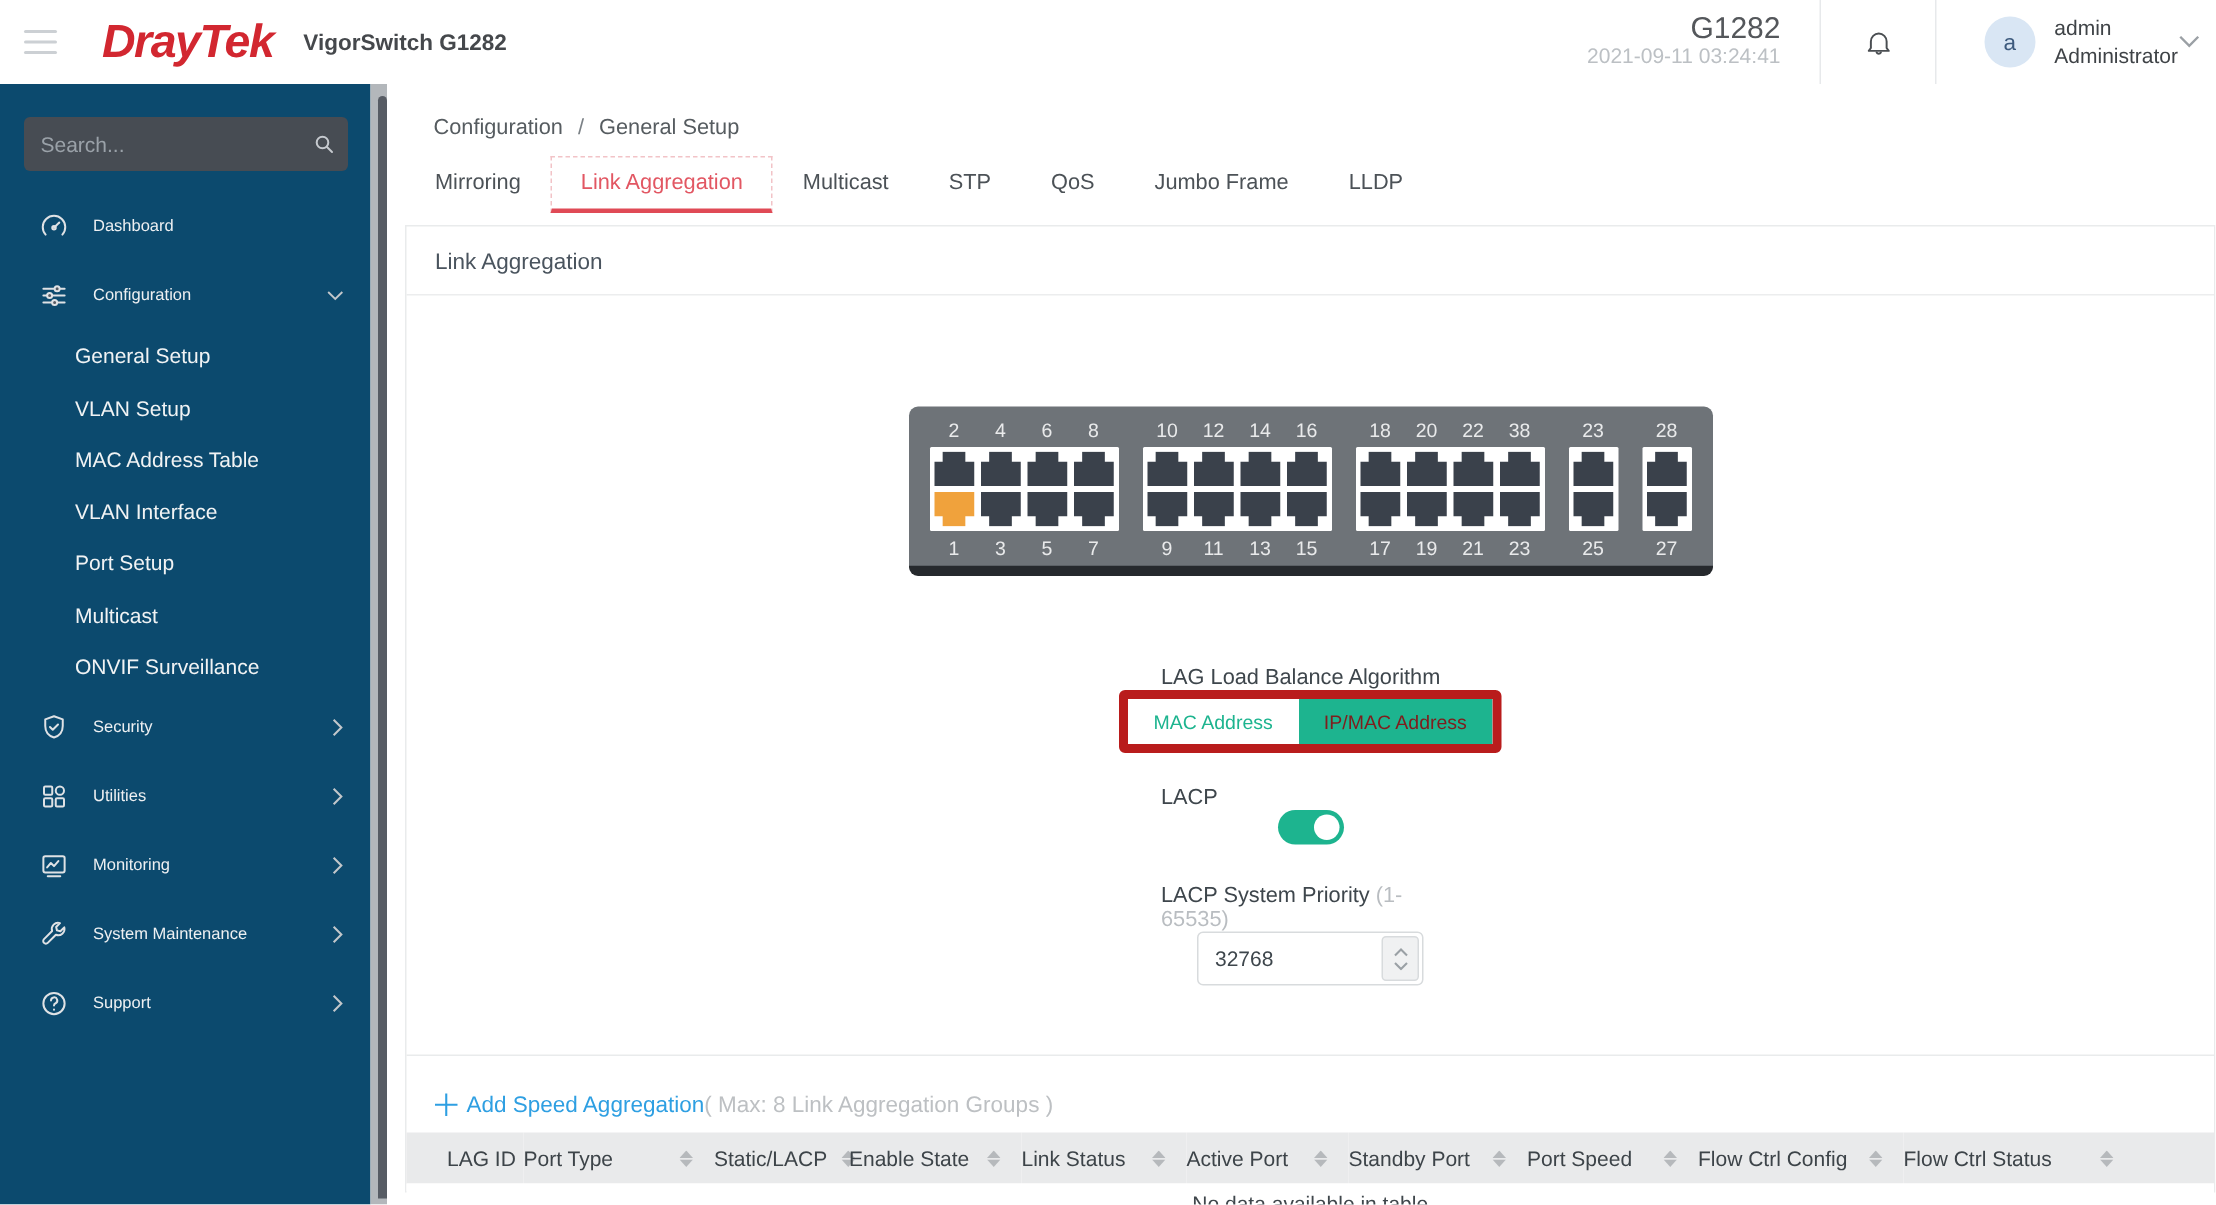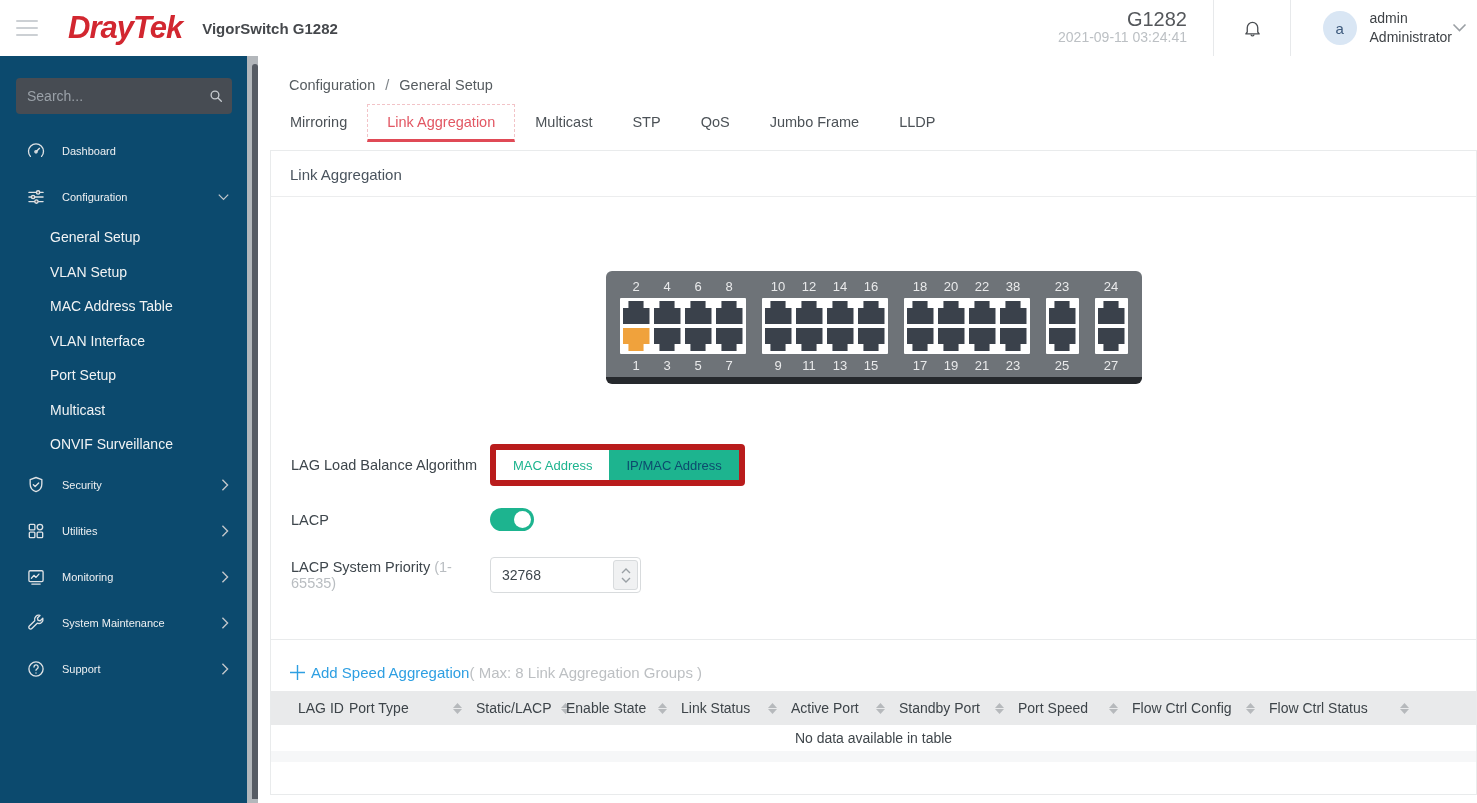--- a/index.html
+++ b/index.html
@@ -62,27 +62,27 @@
   .nums { display:flex; gap:4px; padding:0 3px; height:23px; align-items:center; }
   .num { width:27px; text-align:center; font-size:13px; color:#e9eaeb; }
   .pblock { background:#fff; padding:3px; display:flex; gap:4px; border-radius:1px; }
   .pcol { display:flex; flex-direction:column; gap:4px; }
   .port { width:27px; height:23px; background:#3a414b; cursor:pointer; }
   .port-top { clip-path:polygon(22% 0,78% 0,78% 30%,100% 30%,100% 100%,0 100%,0 30%,22% 30%); }
   .port-bottom { clip-path:polygon(0 0,100% 0,100% 70%,78% 70%,78% 100%,22% 100%,22% 70%,0 70%); }
 
   
   .form { padding:0 20px; margin-top:60px; }
-  .frow { display:flex; align-items:center; margin-bottom:22px; }
+  .frow { display:flex; align-items:center; margin-bottom:22px;flex-direction:column; }
   .flabel { width:199px; font-size:14.5px; color:#3e464c; }
   .fhint { color:#b9bdc1; }
   .seg { display:inline-flex; border:6px solid #b91c1c; border-radius:4px; overflow:hidden; }
   .seg-btn { height:30px; padding:0 17px; font-size:13px; display:flex; align-items:center; cursor:pointer;
              background:#fff; color:#1db48f; }
-  .seg-btn.selected { background:#1db48f; color:#0c4a6e; }
+  .seg-btn.selected { background:#1db48f; color:#7f1d1d; }
   .toggle { width:44px; height:23px; border-radius:12px; background:#1db48f; position:relative; cursor:pointer; }
   .toggle .knob { position:absolute; top:3px; right:3px; width:17px; height:17px; border-radius:50%; background:#fff; }
   .num-input { position:relative; width:151px; height:36px; }
   .num-input input { width:100%; height:100%; border:1px solid #d8dbdd; border-radius:4px; padding:0 32px 0 11px;
                      font-size:14px; color:#3e464c; font-family:"Liberation Sans", sans-serif; outline:none; }
   .spinner { position:absolute; top:3px; right:3px; width:25px; height:30px; background:#f0f1f2; border:1px solid #d8dbdd;
              border-radius:3px; display:flex; flex-direction:column; align-items:center; justify-content:center; gap:3px; cursor:pointer; }
 
   .section-divider { border-top:1px solid #e9ebec; margin-top:46px; }
 
@@ -405,21 +405,21 @@
                   <div class="port port-top" style="background: rgb(58, 65, 75);"></div>
                   <div class="port port-bottom" style="background: rgb(58, 65, 75);"></div>
                 </div>
               </div>
               <div class="nums">
                 <div class="num">25</div>
               </div>
             </div>
             <div class="pgroup">
               <div class="nums">
-                <div class="num">24</div>
+                <div class="num">28</div>
               </div>
               <div class="pblock">
                 <div class="pcol">
                   <div class="port port-top" style="background: rgb(58, 65, 75);"></div>
                   <div class="port port-bottom" style="background: rgb(58, 65, 75);"></div>
                 </div>
               </div>
               <div class="nums">
                 <div class="num">27</div>
               </div>

